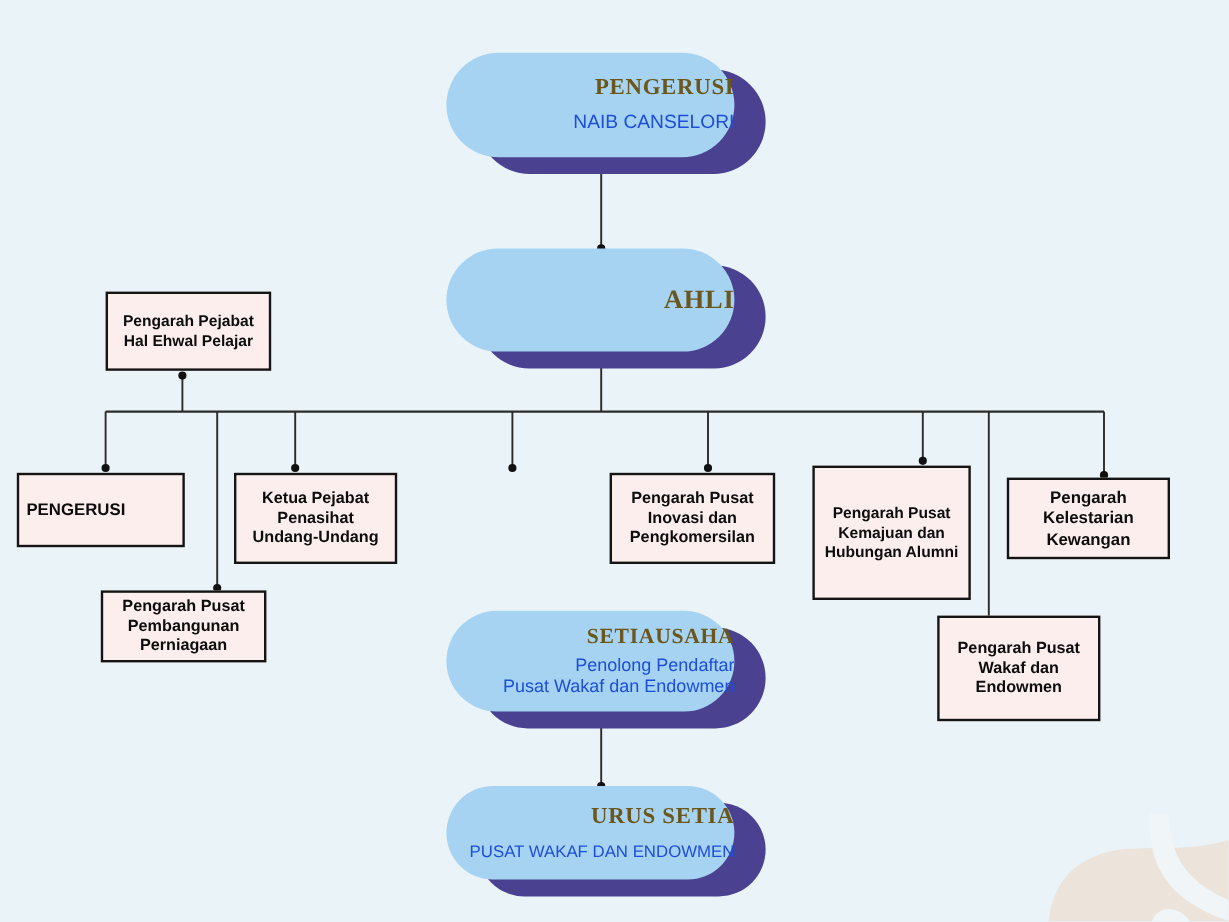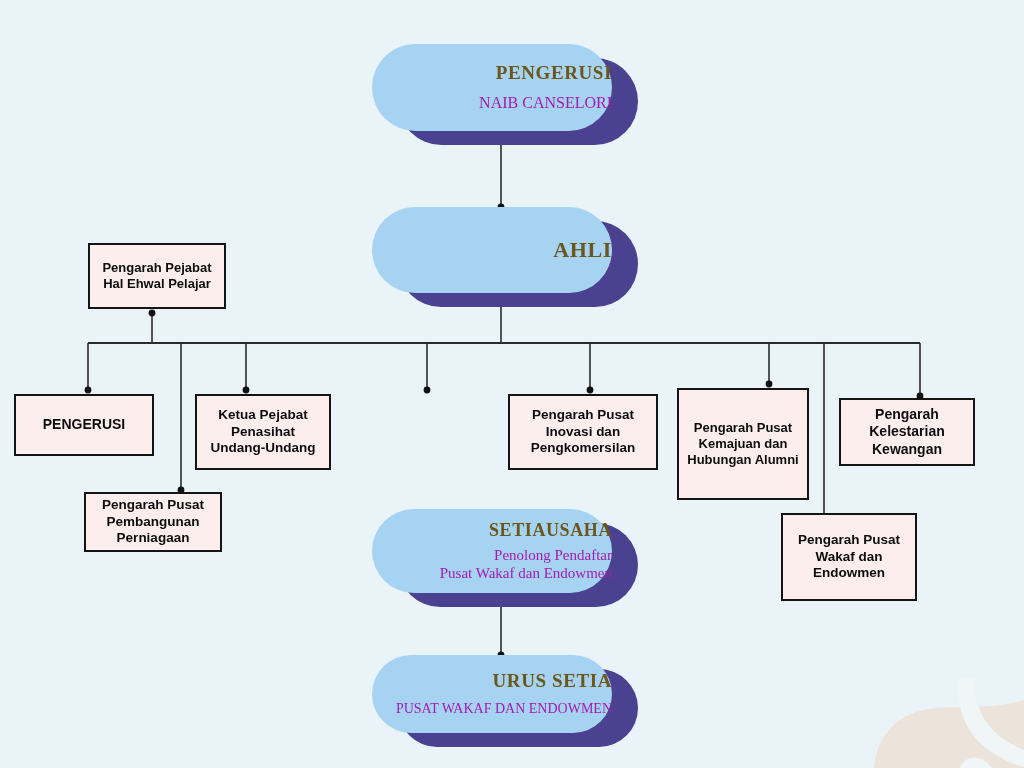--- a/index.html
+++ b/index.html
@@ -38,32 +38,32 @@
     text-align:center;
   }
   .pill .t1{
     font-family:"Liberation Serif", serif;
     font-weight:bold;
     color:#6b561b;
     letter-spacing:.6px;
     line-height:1.15;
   }
   .pill .t2{
-    font-family:Liberation Serif, serif;
-    color:#a21caf;
+    font-family:Liberation Sans, sans-serif;
+    color:#1d4ed8;
     line-height:1.2;
   }
 
   
   .box{
     position:absolute;
     background:#fdeeee;
     border:2px solid #141414;
     box-sizing:border-box;
-    display:flex;align-items:center;justify-content:center;
+    display:flex;align-items:center;justify-content:flex-start;
     text-align:center;
     font-family:"Liberation Sans", sans-serif;
     font-weight:bold;
     color:#0d0d0d;
     line-height:1.25;
   }
   .box span{display:block;padding:0 6px;}
 </style>
 </head>
 <body>
@@ -158,21 +158,21 @@
 
   <div class="box" style="left:14px;top:394px;width:140px;height:62px;font-size:14px;">
     <span>PENGERUSI</span>
   </div>
 
   <div class="box" style="left:195px;top:394px;width:136px;height:76px;font-size:13.5px;">
     <span>Ketua Pejabat Penasihat Undang-Undang</span>
   </div>
 
 
-  <div class="box" style="left:508px;top:394px;width:150px;height:76px;font-size:13.5px;">
+  <div class="box" style="left:508px;top:394px;width:138px;height:76px;font-size:13.5px;">
     <span>Pengarah Pusat Inovasi dan Pengkomersilan</span>
   </div>
 
   <div class="box" style="left:677px;top:388px;width:132px;height:112px;font-size:13px;">
     <span>Pengarah Pusat Kemajuan dan Hubungan Alumni</span>
   </div>
 
   <div class="box" style="left:839px;top:398px;width:136px;height:68px;font-size:14px;">
     <span>Pengarah Kelestarian Kewangan</span>
   </div>

